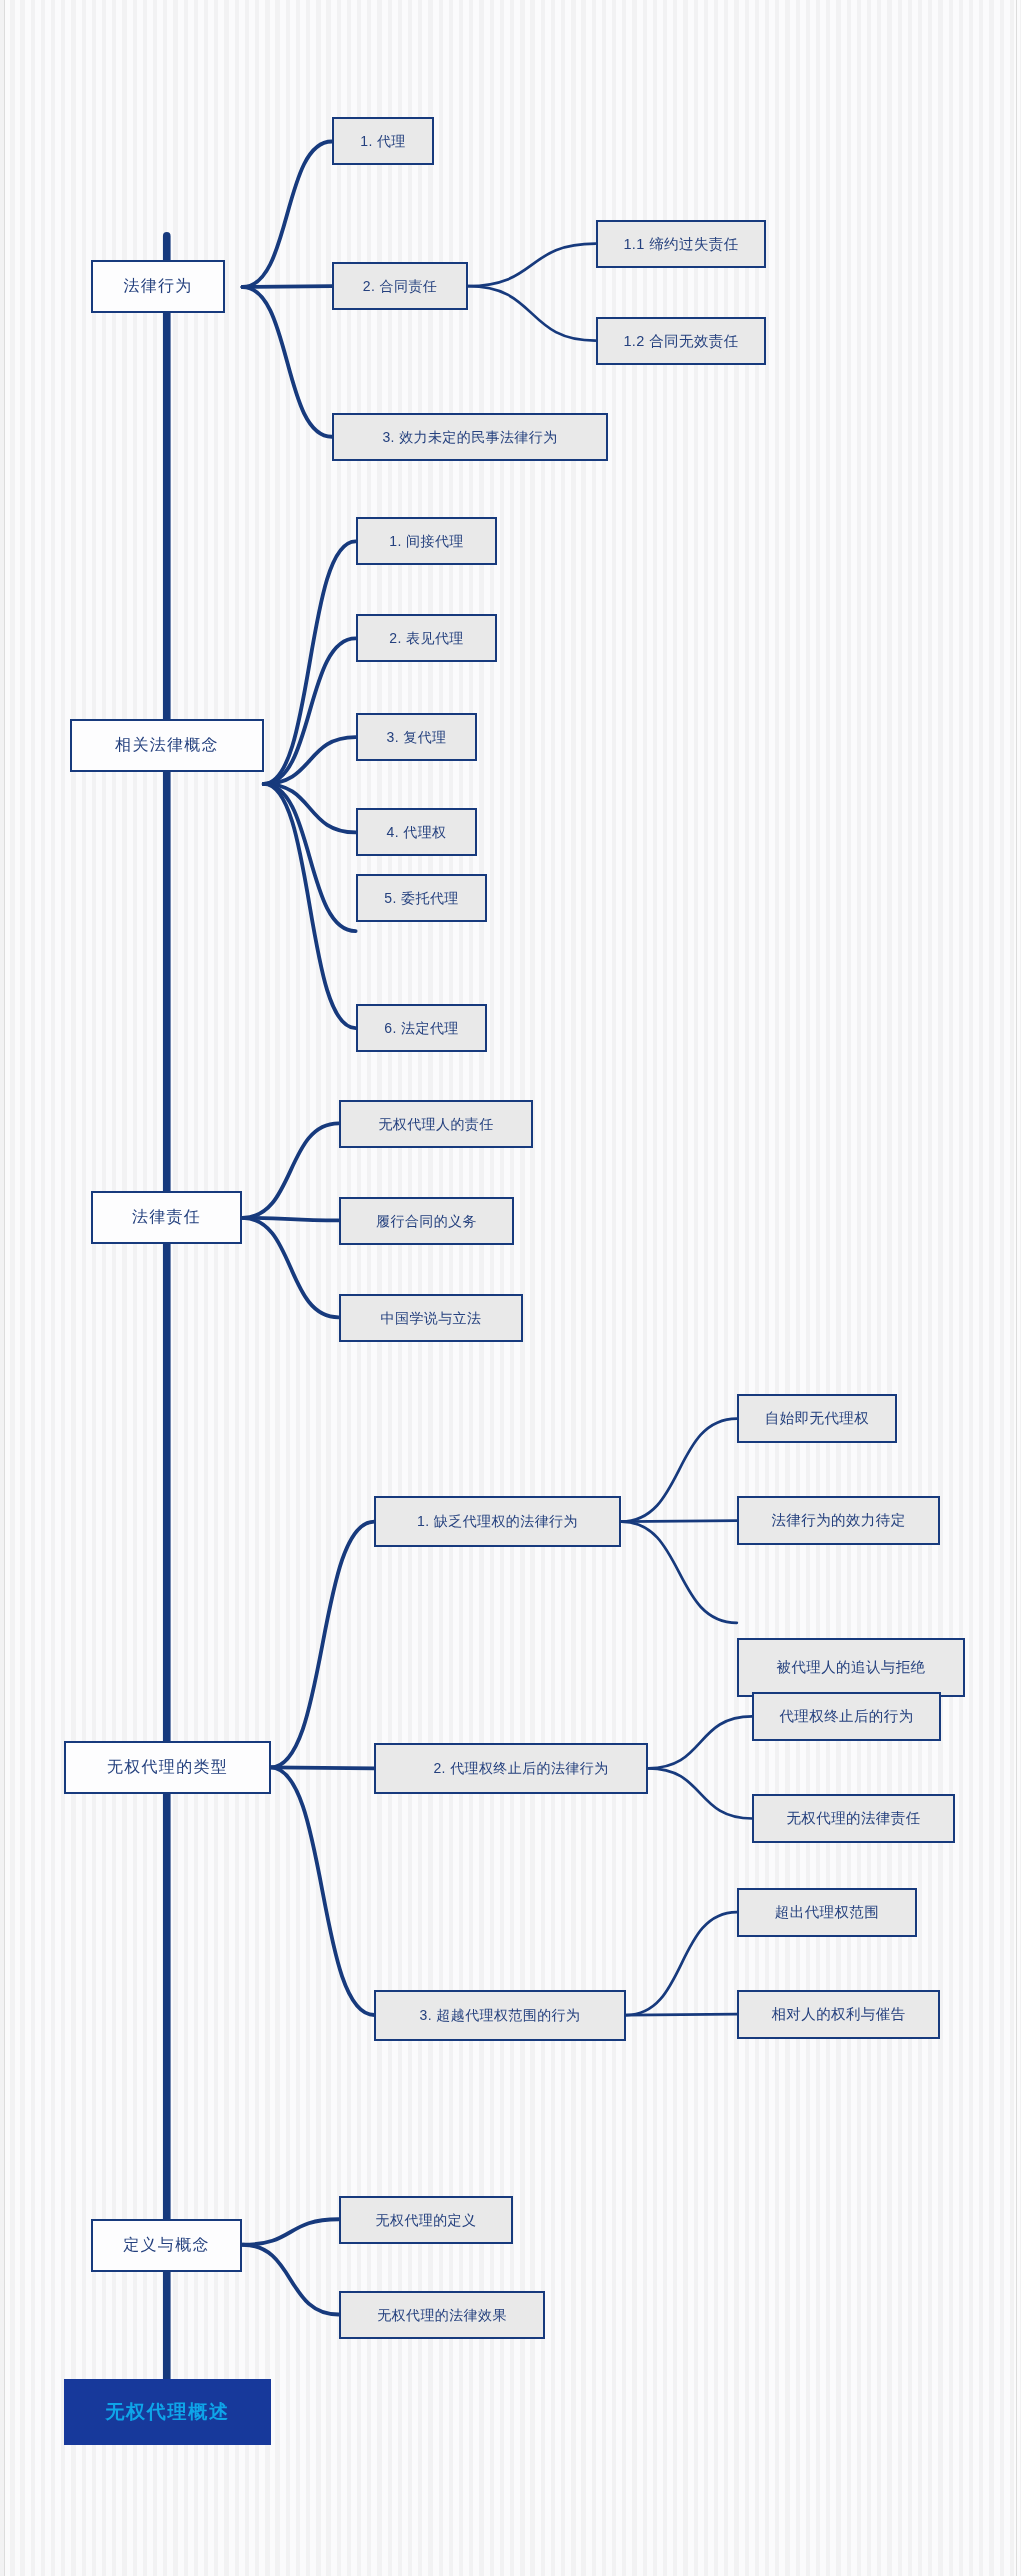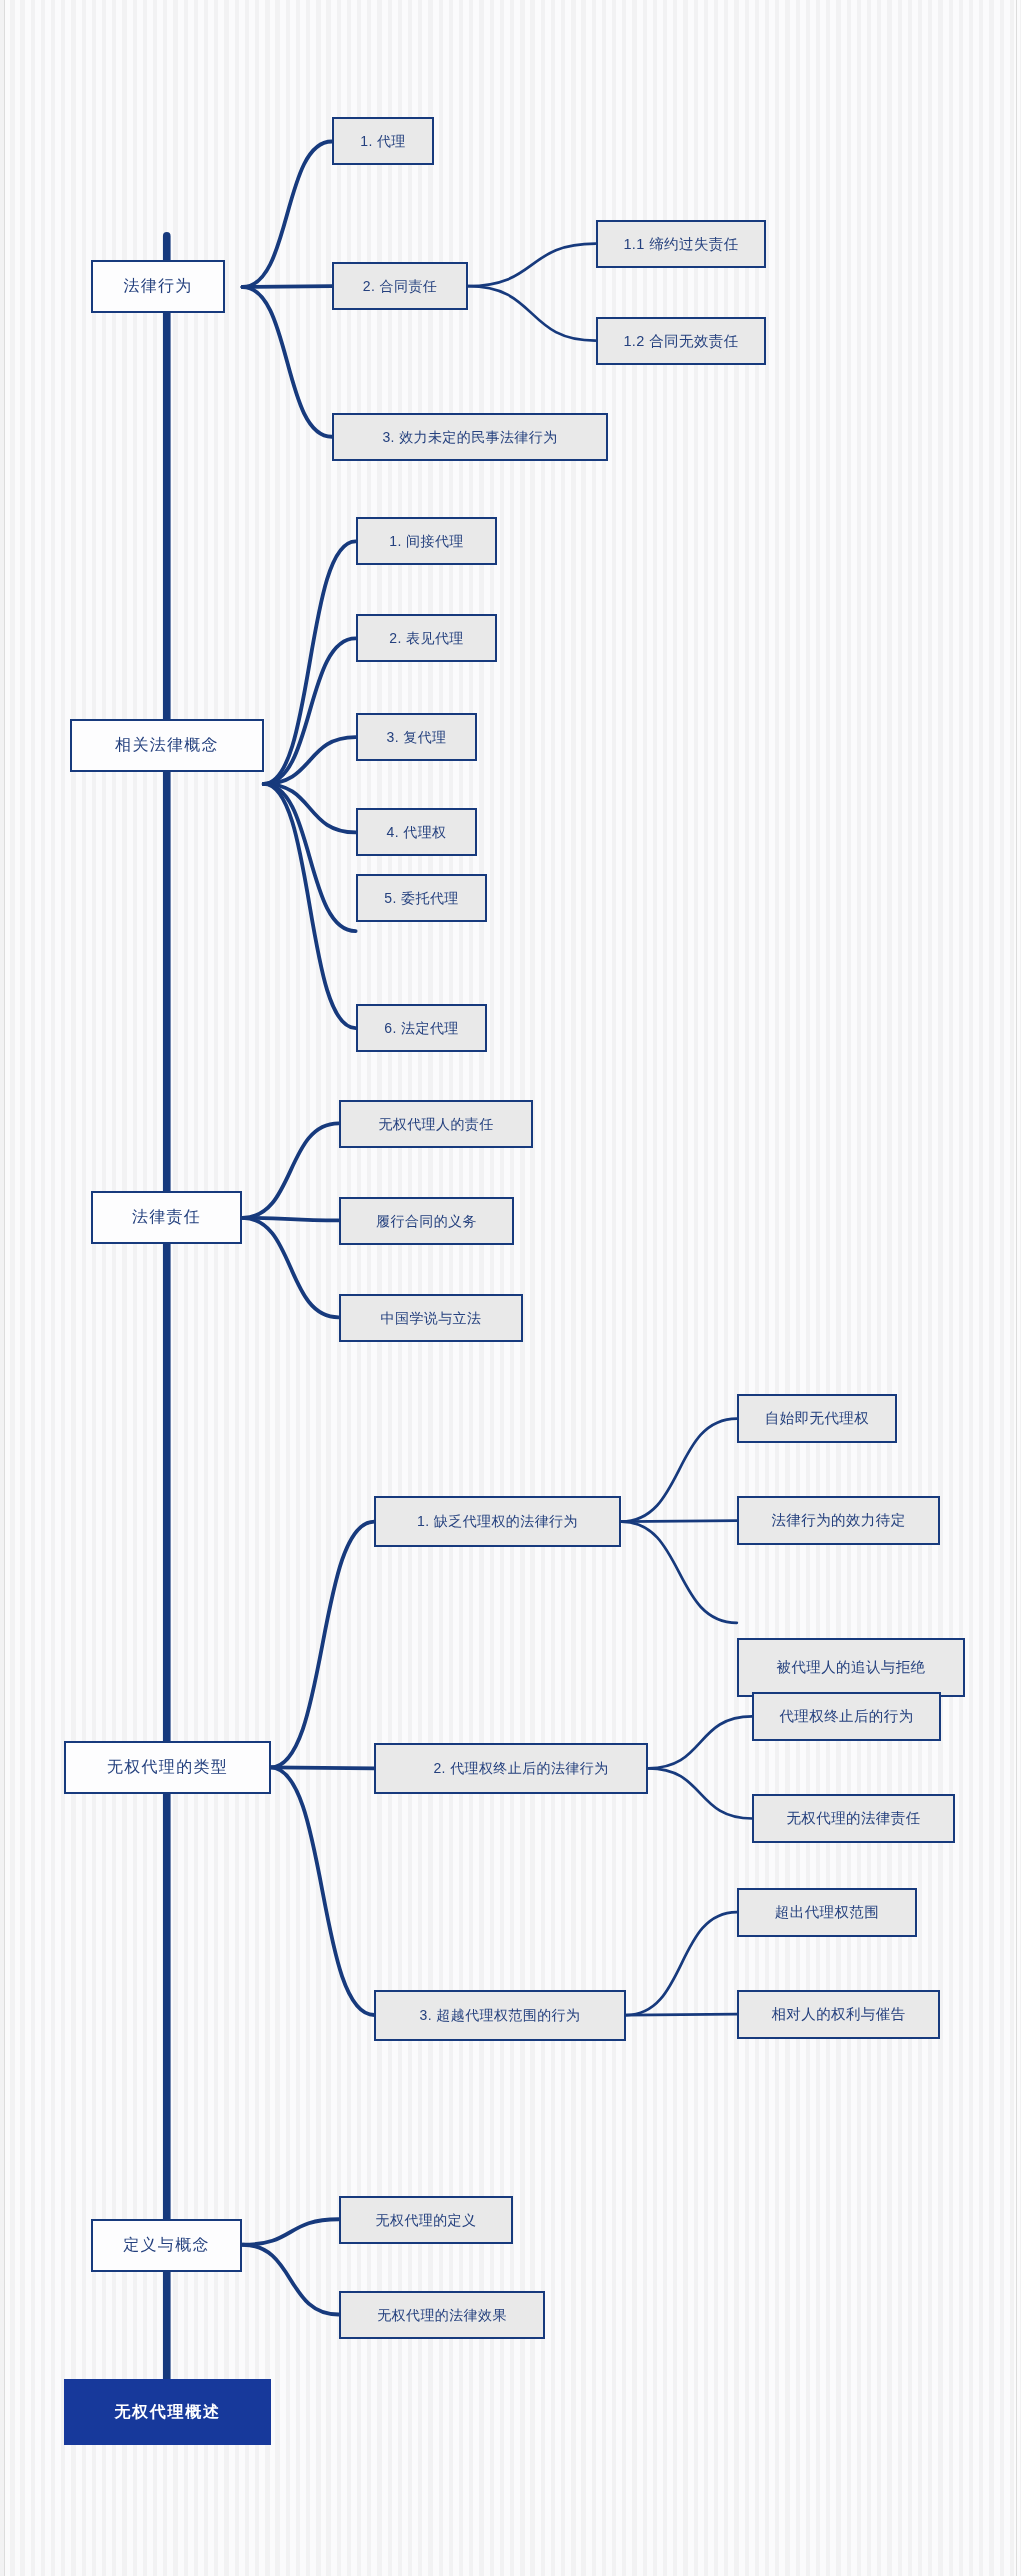--- a/index.html
+++ b/index.html
@@ -37,22 +37,22 @@
     text-align:center;
     color:#24407e;
     border:2.6px solid #173a7d;
     line-height:1.15;
     white-space:nowrap;
     letter-spacing:0.4px;
   }
   .node.root{
     background:#17399b;
     border-color:#17399b;
-    color:#ffffff;
-    font-size:16px;
+    color:#0ea5e9;
+    font-size:19px;
     font-weight:700;
     letter-spacing:1.7px;
   }
   .node.branch{
     background:#fdfdfe;
     font-size:16px;
     font-weight:400;
     letter-spacing:1.3px;
   }
   .node.child{

